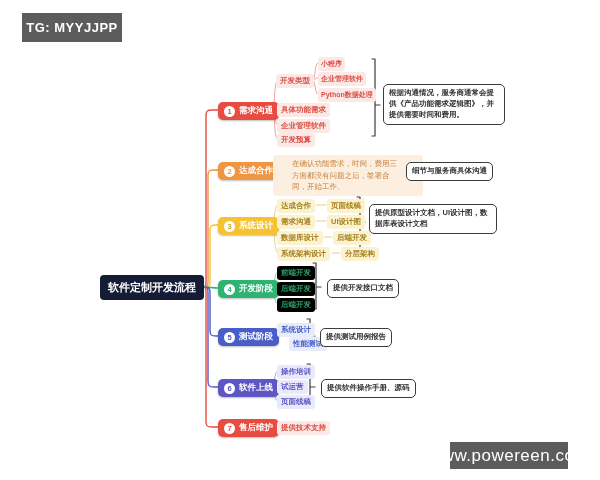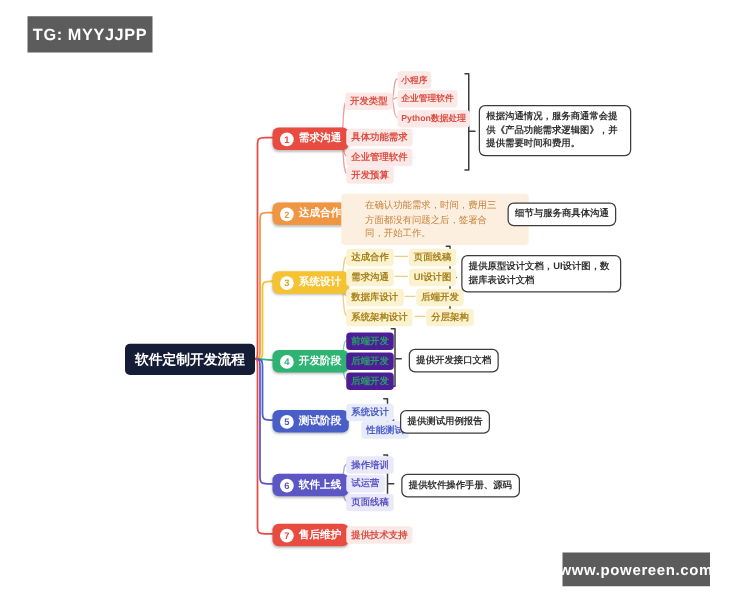--- a/index.html
+++ b/index.html
@@ -2,42 +2,42 @@
 <html><head>
 <meta charset="utf-8">
 <style>
   html,body{margin:0;padding:0}
   body{width:600px;height:480px;position:relative;background:#ffffff;
        font-family:"Liberation Sans","DejaVu Sans",sans-serif;overflow:hidden}
   svg.wires{position:absolute;left:0;top:0;z-index:0}
   .badge{position:absolute;background:#5C5C5C;color:#fff;font-weight:bold;
          display:flex;align-items:center;justify-content:center;z-index:3;letter-spacing:.5px}
   #tg-badge{left:22px;top:13px;width:100px;height:29px;font-size:13px}
-  #site-badge{left:450px;top:442px;width:118px;height:27px;font-size:12px;font-weight:bold}
+  #site-badge{left:450px;top:442px;width:118px;height:27px;font-size:17px;font-weight:normal}
   .root{position:absolute;left:100px;top:275px;background:#141D35;color:#fff;font-weight:bold;
         font-size:11px;padding:5px 8px;border-radius:4px;z-index:2;white-space:nowrap}
   .node{position:absolute;z-index:2;white-space:nowrap;border-radius:3px}
   .label{display:flex;align-items:center;gap:4px;color:#fff;font-weight:bold;font-size:8.5px;
          padding:3px 6px;border-radius:5px;box-shadow:0 1px 2px rgba(0,0,0,.25)}
   .nc{width:11px;height:11px;border-radius:50%;background:#fff;font-size:7.5px;font-weight:bold;
       display:flex;align-items:center;justify-content:center;flex:0 0 11px}
   .ch{font-size:7.5px;padding:2px 4px;font-weight:bold}
   .gk{font-size:7px;padding:2px 3px;font-weight:bold}
   .para{width:112px;white-space:normal;font-size:7.5px;line-height:1.55;padding:3px 19px;font-weight:normal}
   .note{position:absolute;background:#fff;border:1px solid #3c3c3c;border-radius:5px;z-index:2;
         font-size:7.5px;color:#333;line-height:1.45;padding:3px 5px;font-weight:bold}
   .nw{white-space:nowrap}
   .R{background:#E84B3F}.O{background:#F09643}.Y{background:#F5C232}
   .G{background:#2FB373}.B{background:#4A5EC8}.P{background:#5D57C5}
   .R .nc{color:#E84B3F}.O .nc{color:#F09643}.Y .nc{color:#D9A515}
   .G .nc{color:#2FB373}.B .nc{color:#4A5EC8}.P .nc{color:#5D57C5}
   .r{background:#FBE9E7;color:#DC4F44}
   .o{background:#FCEFDF;color:#C5823B}
   .y{background:#FBF2D0;color:#A8821C}
-  .g{background:#4c1d95;color:#2B9E66}
+  .g{background:#000000;color:#2B9E66}
   .b{background:#E8ECF9;color:#4A5EC8}
   .p{background:#EAE9F9;color:#5D57C5}
 </style>
 </head>
 <body>
 
 <svg class="wires" width="600" height="480">
   <g fill="none" stroke-linecap="round" stroke-linejoin="round">
     <path d="M204,287 C206,287 206,285 206,280 L206,116 C206,111 207,110 212,110 L218,110" stroke="#E84B3F" stroke-width="1.4"></path>
     <path d="M204,287 C208,287 208,285 208,281 L208,176 C208,171 209,170 214,170 L218,170" stroke="#F09643" stroke-width="1.4"></path>

